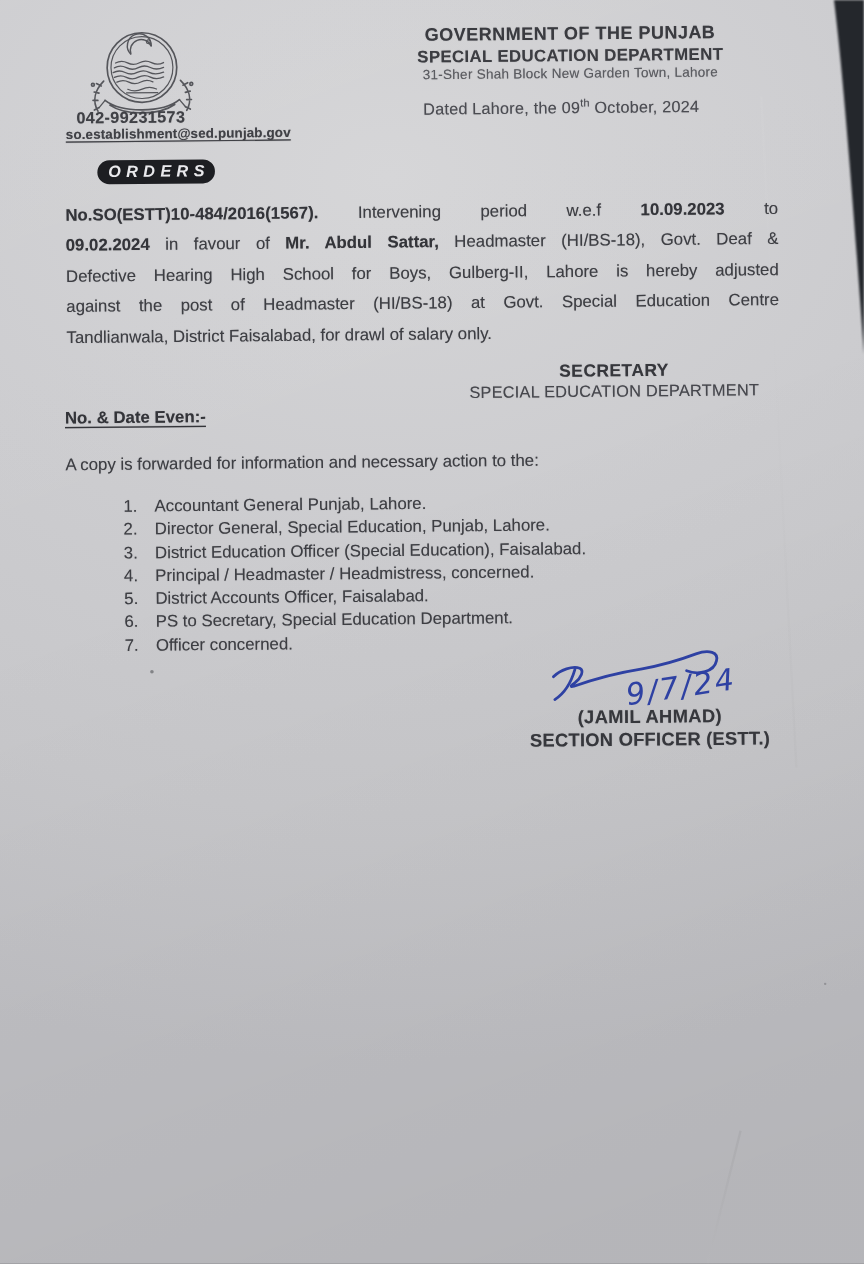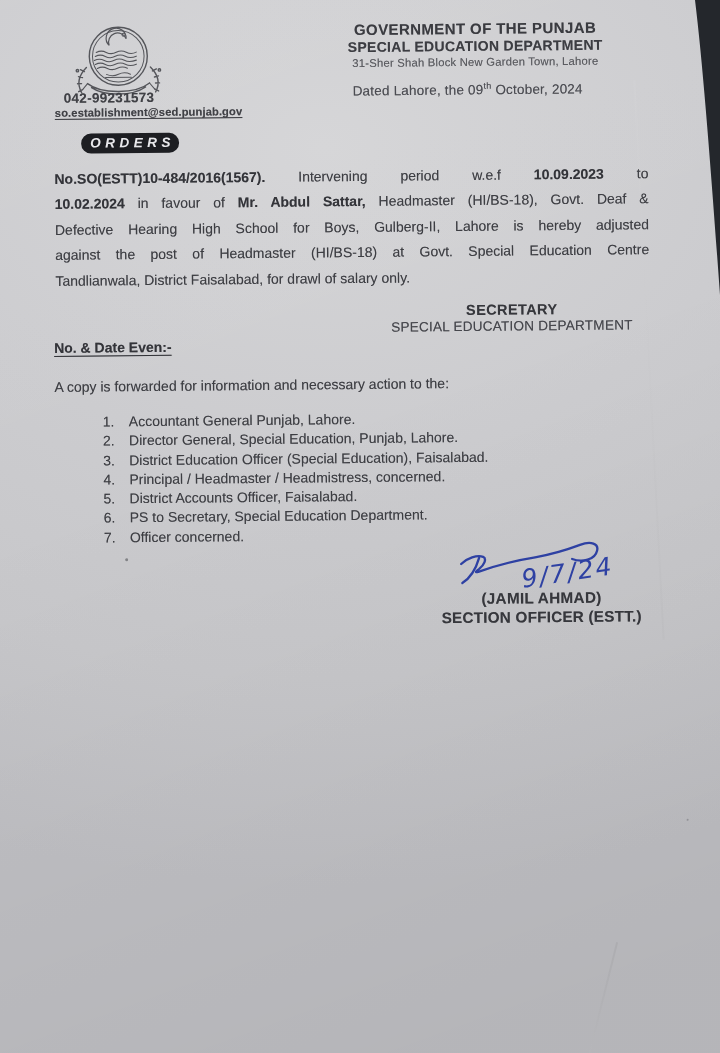--- a/index.html
+++ b/index.html
@@ -135,21 +135,21 @@
 
     <div class="abs date-line"><span>Dated Lahore, the 09</span><sup>th</sup><span> October, 2024</span></div>
 
     <div class="abs phone">042-99231573</div>
     <div class="abs email">so.establishment@sed.punjab.gov</div>
 
     <div class="abs orders">ORDERS</div>
 
     <div class="abs para">
       <div class="jline"><span class="b">No.SO(ESTT)10-484/2016(1567). </span><span>Intervening period w.e.f </span><span class="b">10.09.2023</span><span> to</span></div>
-      <div class="jline"><span class="b">10.02.2024</span><span> in favour of </span><span class="b">Mr. Abdul Sattar,</span><span> Headmaster (HI/BS-18), Govt. Deaf &amp;</span></div>
+      <div class="jline"><span class="b">09.02.2024</span><span> in favour of </span><span class="b">Mr. Abdul Sattar,</span><span> Headmaster (HI/BS-18), Govt. Deaf &amp;</span></div>
       <div class="jline"><span>Defective Hearing High School for Boys, Gulberg-II, Lahore is hereby adjusted</span></div>
       <div class="jline"><span>against the post of Headmaster (HI/BS-18) at Govt. Special Education Centre</span></div>
       <div class="jline-last"><span>Tandlianwala, District Faisalabad, for drawl of salary only.</span></div>
     </div>
 
     <div class="abs sec-block">
       <div class="sec-1">SECRETARY</div>
       <div class="sec-2">SPECIAL EDUCATION DEPARTMENT</div>
     </div>
 

